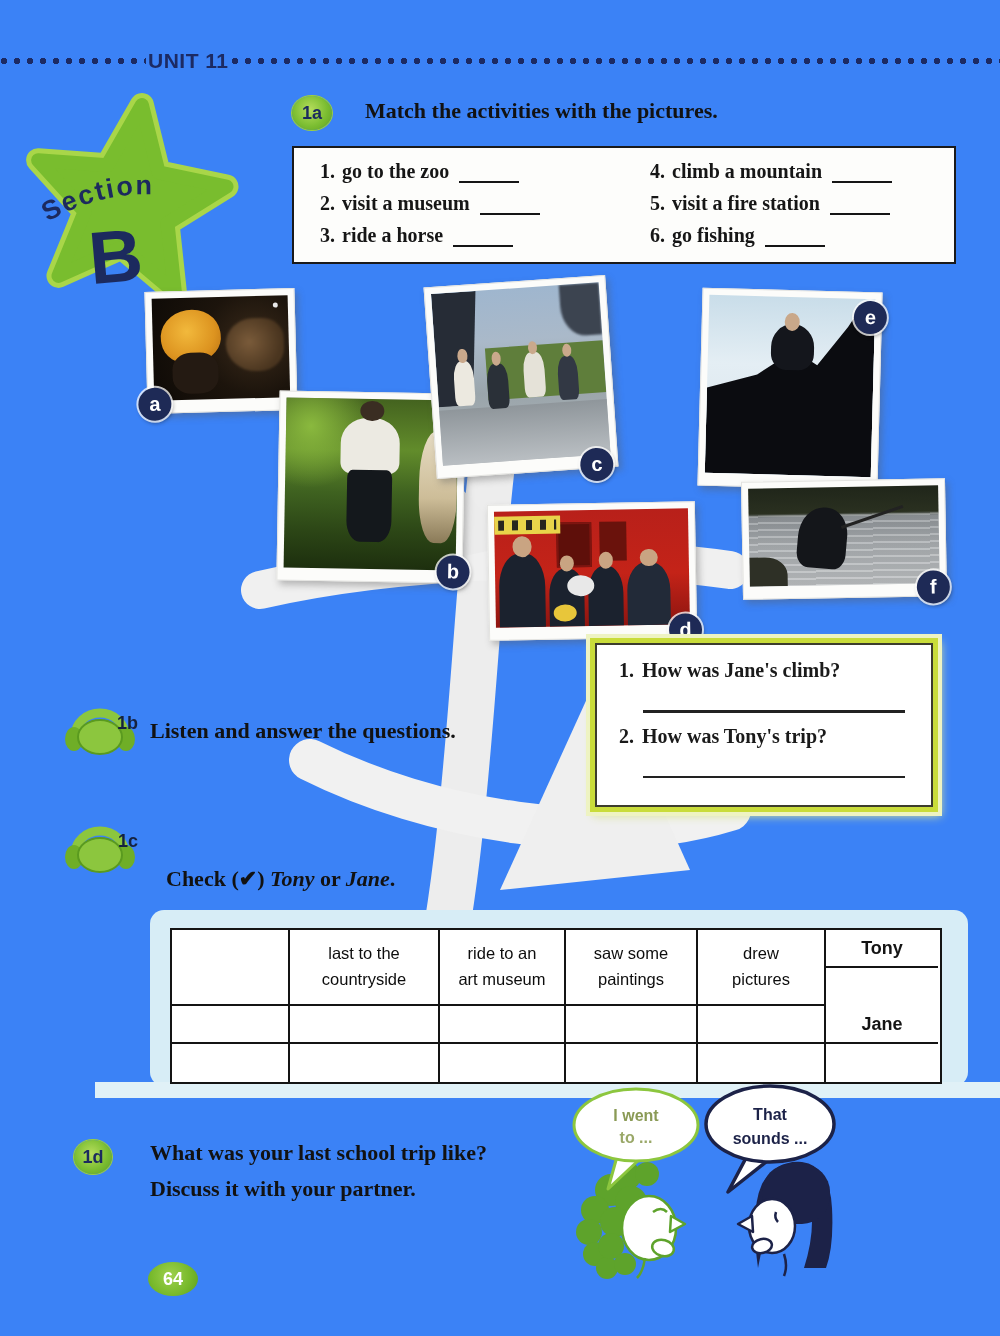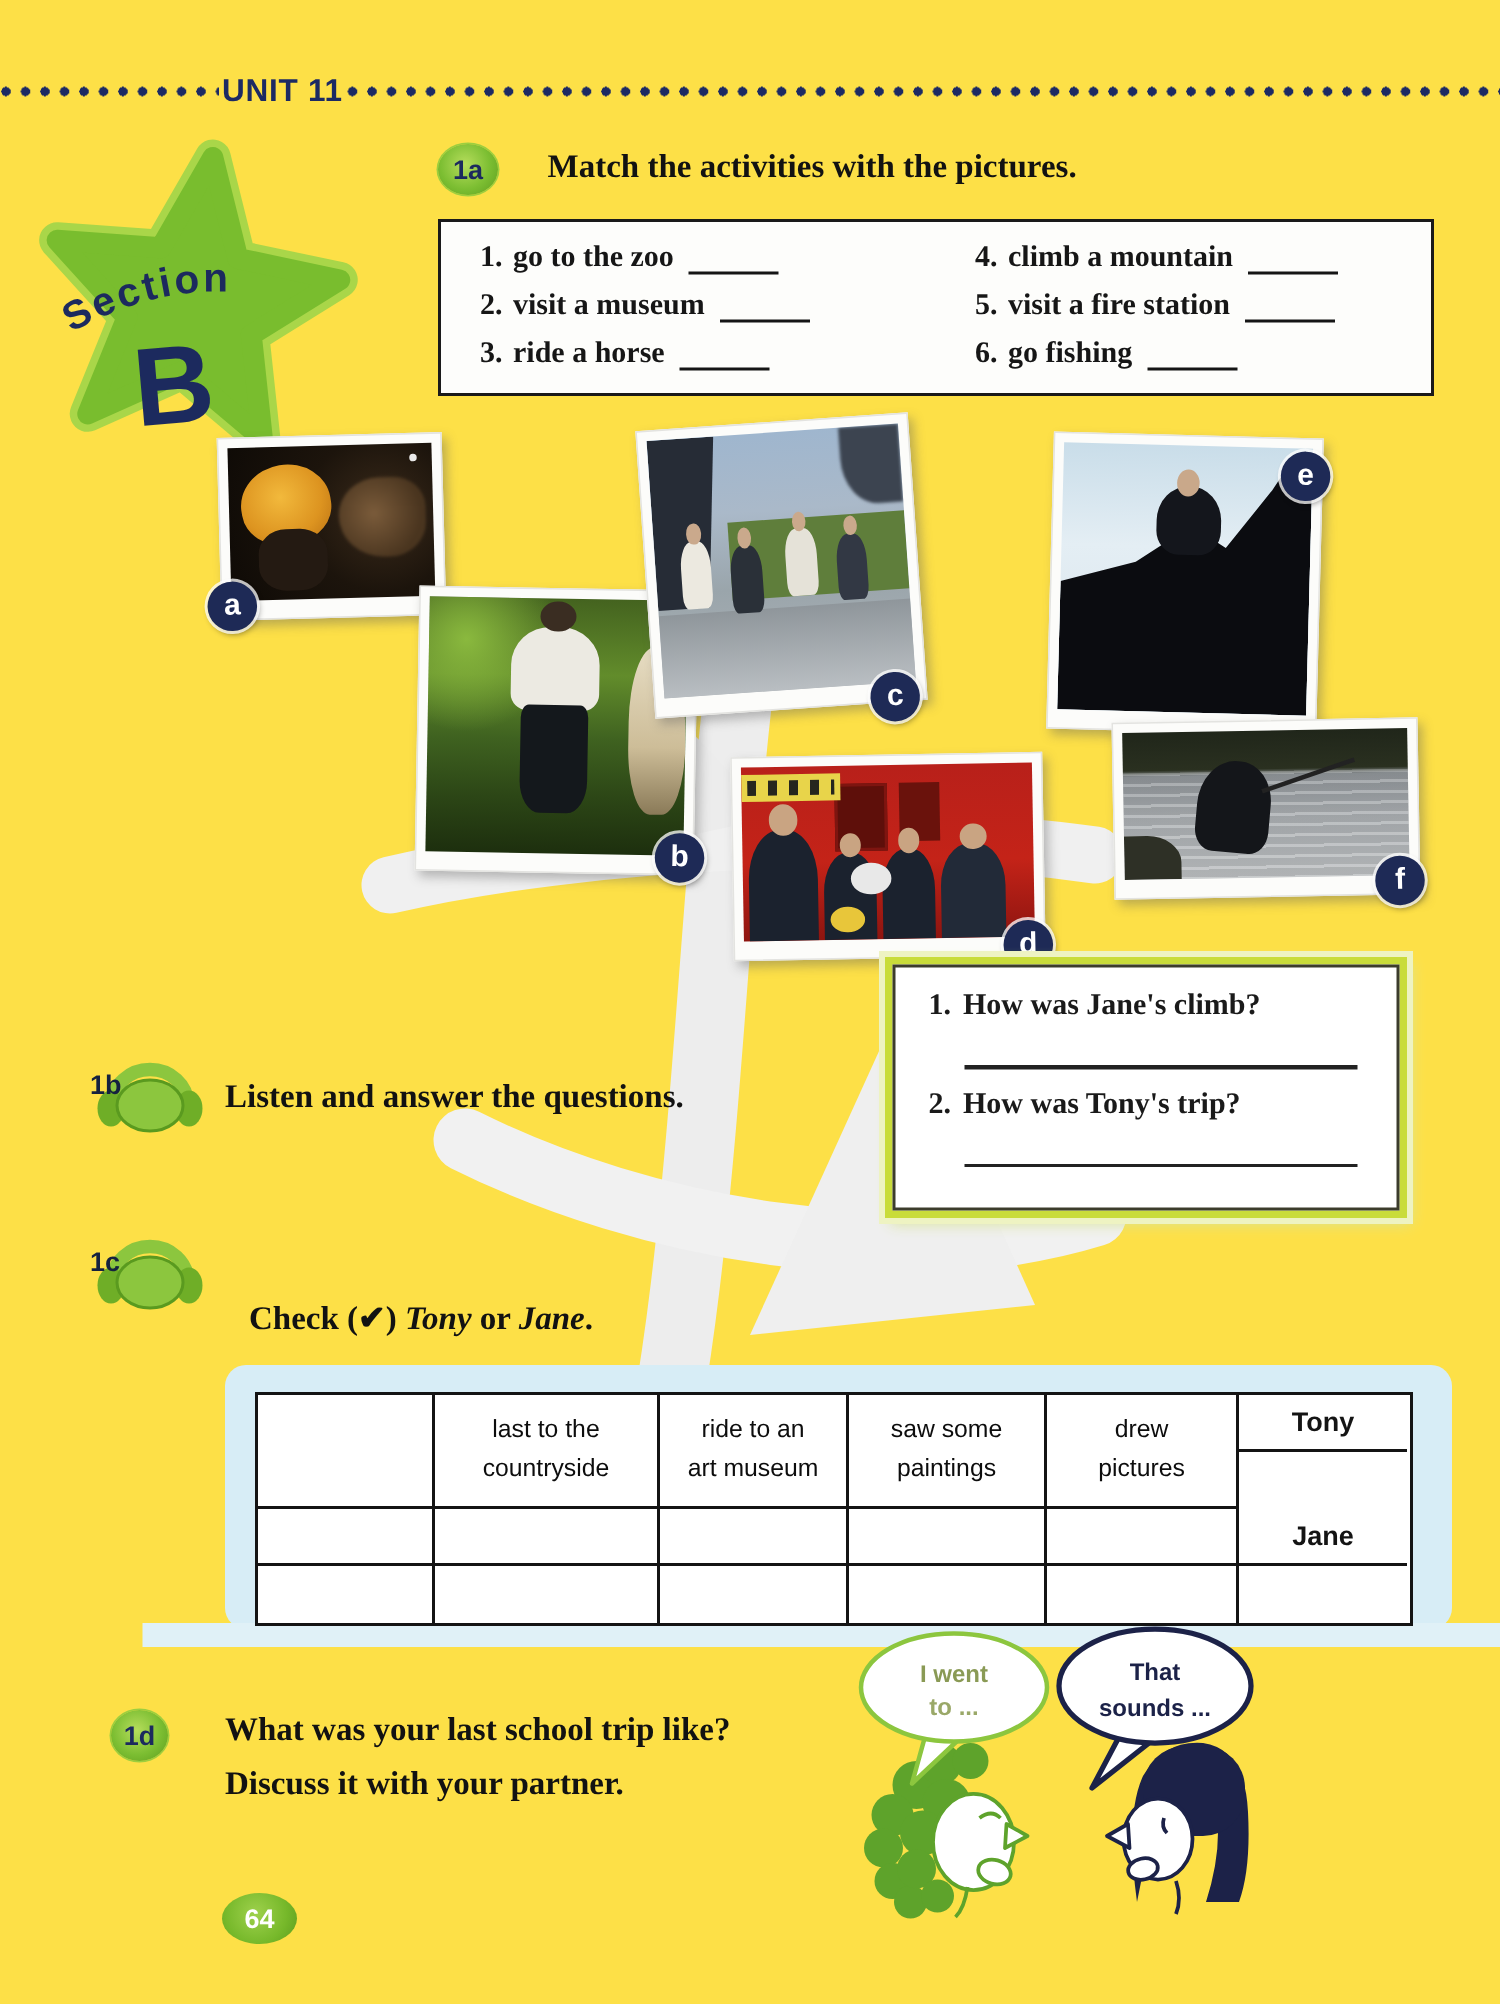--- a/index.html
+++ b/index.html
@@ -1,35 +1,35 @@
 <!DOCTYPE html>
 <html><head>
 <meta charset="utf-8">
 <style>
   html,body{margin:0;padding:0;background:#ffffff;}
-  .page{position:relative;width:1000px;height:1336px;background:#fde047;overflow:hidden;
+  .page{position:relative;width:1000px;height:1336px;background:#3b82f6;overflow:hidden;
         font-family:"Liberation Sans",sans-serif;color:#141414;}
   
   .wm{position:absolute;left:170px;top:330px;z-index:0;}
   
   .toprule{position:absolute;left:0;top:50px;width:1000px;height:22px;display:flex;align-items:center;z-index:2;}
   .dotline{height:8px;background-image:radial-gradient(circle 3.1px at 4px 4px,#1c2a63 98%,transparent);
            background-size:13px 8px;background-repeat:repeat-x;}
   .dl-left{width:146px;}
   .dl-right{flex:1;}
   .unit{font-weight:bold;font-size:21px;color:#1c2a63;letter-spacing:.5px;padding:0 2px;}
   
   .star{position:absolute;left:10px;top:86px;z-index:2;}
   
   .badge-round{position:absolute;width:40px;height:34px;border-radius:50%;
       background:radial-gradient(circle at 45% 40%,#b6dd5c,#7cbe32 55%,#5c9c1e);
       color:#1c2a5e;font-weight:bold;font-size:18px;display:flex;align-items:center;justify-content:center;
       z-index:3;box-shadow:0 0 0 1px #9ccf3f;}
   .badge-phones{position:absolute;width:78px;height:52px;z-index:3;}
-  .badge-phones .txt{position:absolute;left:0;top:7px;width:100%;text-align:left;
+  .badge-phones .txt{position:absolute;left:0;top:7px;width:100%;text-align:right;
       color:#15223f;font-weight:bold;font-size:18px;}
   
   .instr{position:absolute;font-family:"Liberation Serif",serif;font-weight:bold;color:#121212;z-index:3;}
   .i-1a{left:365px;top:98px;font-size:22px;}
   .i-1b{left:150px;top:718px;font-size:22px;}
   .i-1c1{left:150px;top:832px;font-size:22px;}
   .i-1c2{left:166px;top:866px;font-size:22px;}
   .i-1d1{left:150px;top:1140px;font-size:22px;}
   .i-1d2{left:150px;top:1176px;font-size:22px;}
   .it{font-style:italic;}

